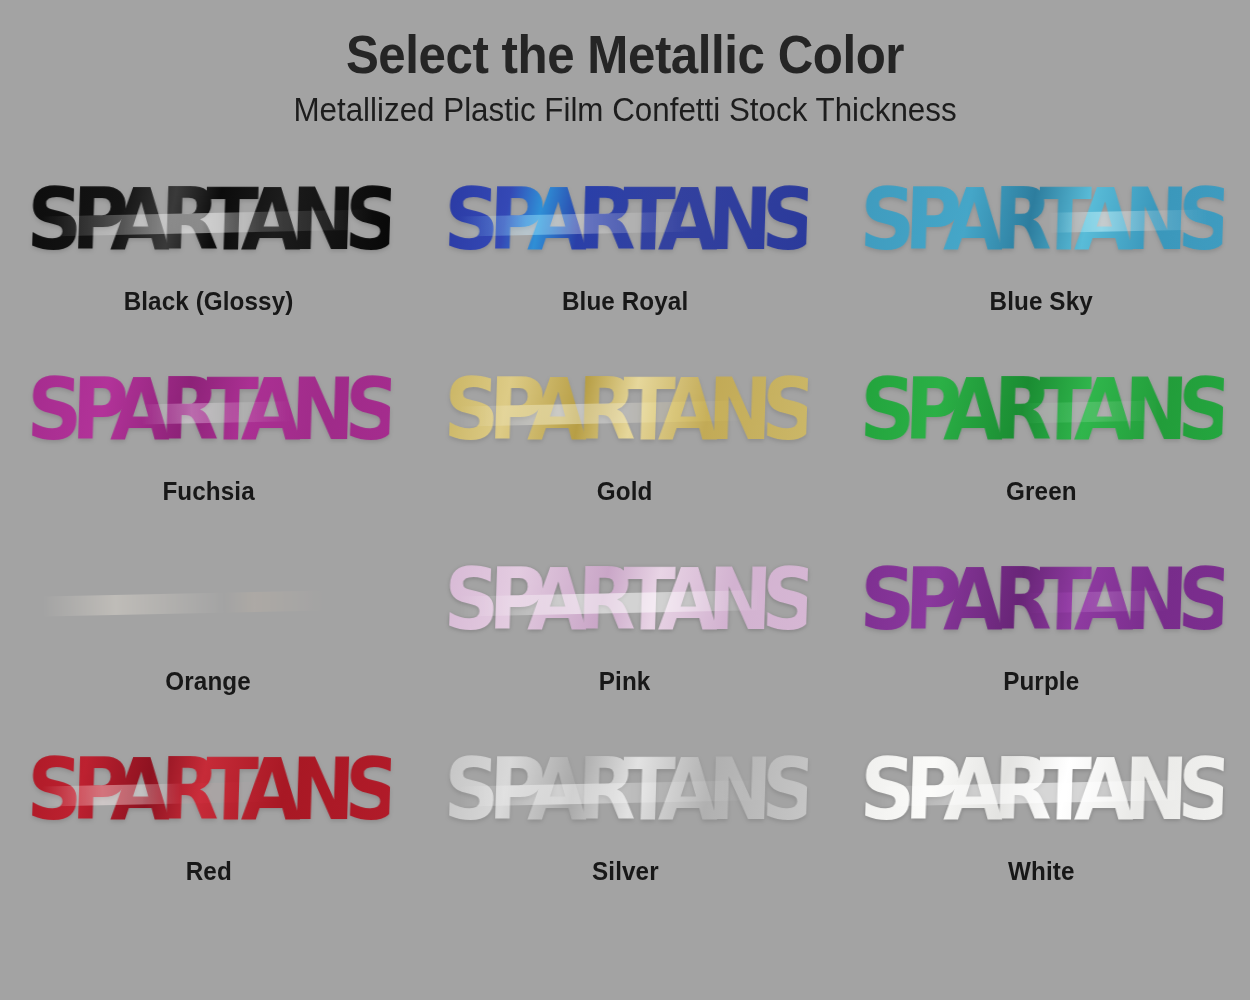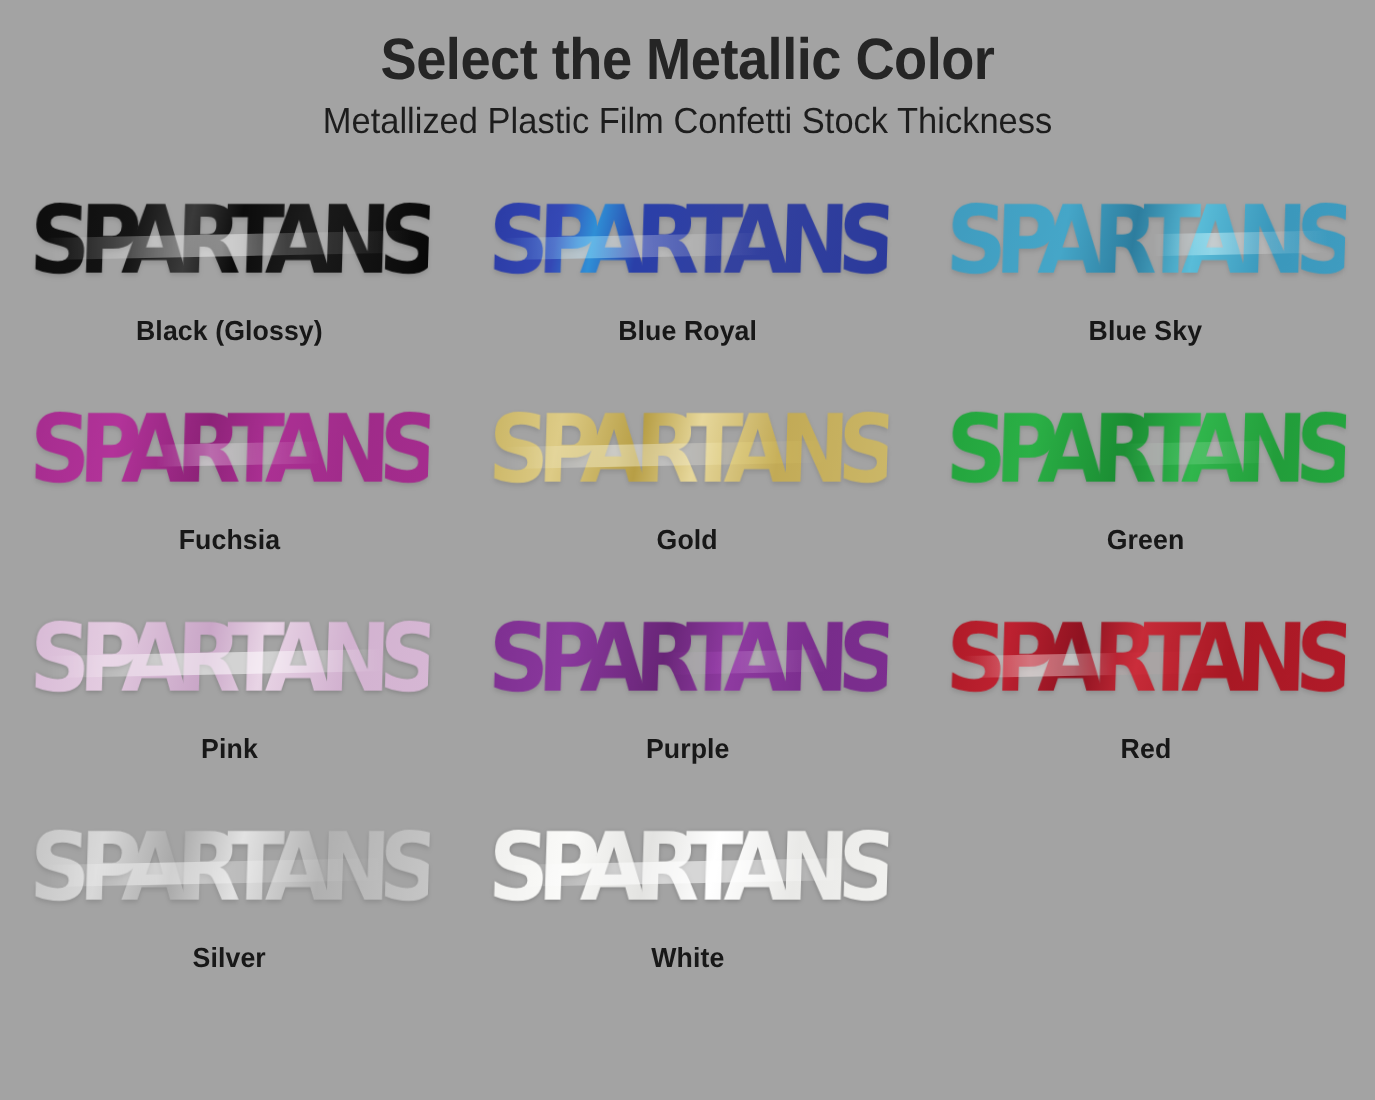--- a/index.html
+++ b/index.html
@@ -164,20 +164,27 @@
         <div class="label">Gold</div>
       </div>
       <div class="swatch-cell">
         <div class="art-wrap">
           <div class="wordart" style="background-image: linear-gradient(100deg, rgb(34, 163, 60) 0%, rgb(43, 176, 70) 22%, rgb(26, 140, 50) 45%, rgb(48, 182, 76) 62%, rgb(34, 157, 58) 82%, rgb(36, 166, 63) 100%); color: transparent;">SPARTANS</div>
           <div class="sheen" style="background-image: linear-gradient(90deg, rgba(255, 255, 255, 0) 0%, rgba(255, 255, 255, 0) 42%, rgba(60, 110, 70, 0.55) 56%, rgba(255, 255, 255, 0.25) 66%, rgba(255, 255, 255, 0) 85%);"></div>
         </div>
         <div class="label">Green</div>
       </div>
       <div class="swatch-cell">
+        <div class="art-wrap">
+          <div class="wordart" style="color: transparent;">SPARTANS</div>
+          <div class="sheen" style="background-image: linear-gradient(90deg, rgba(255, 255, 255, 0) 0%, rgba(255, 230, 190, 0.55) 22%, rgba(255, 255, 255, 0) 55%, rgba(120, 70, 20, 0.4) 64%, rgba(255, 255, 255, 0) 85%);"></div>
+        </div>
+        <div class="label">Orange</div>
+      </div>
+      <div class="swatch-cell">
         <div class="art-wrap light">
           <div class="wordart" style="background-image: linear-gradient(100deg, rgb(215, 185, 213) 0%, rgb(227, 203, 224) 20%, rgb(201, 166, 199) 44%, rgb(232, 212, 229) 58%, rgb(210, 178, 208) 78%, rgb(214, 183, 212) 100%); color: transparent;">SPARTANS</div>
           <div class="sheen" style="background-image: linear-gradient(90deg, rgba(255, 255, 255, 0) 0%, rgba(255, 255, 255, 0.95) 35%, rgba(255, 255, 255, 0.95) 60%, rgba(255, 255, 255, 0) 92%);"></div>
         </div>
         <div class="label">Pink</div>
       </div>
       <div class="swatch-cell">
         <div class="art-wrap">
           <div class="wordart" style="background-image: linear-gradient(100deg, rgb(125, 47, 144) 0%, rgb(138, 56, 157) 20%, rgb(104, 37, 119) 44%, rgb(143, 59, 161) 60%, rgb(120, 44, 139) 82%, rgb(124, 46, 143) 100%); color: transparent;">SPARTANS</div>
           <div class="sheen" style="background-image: linear-gradient(90deg, rgba(255, 255, 255, 0) 0%, rgba(255, 255, 255, 0) 45%, rgba(70, 25, 85, 0.6) 58%, rgba(220, 190, 230, 0.35) 68%, rgba(255, 255, 255, 0) 88%);"></div>

